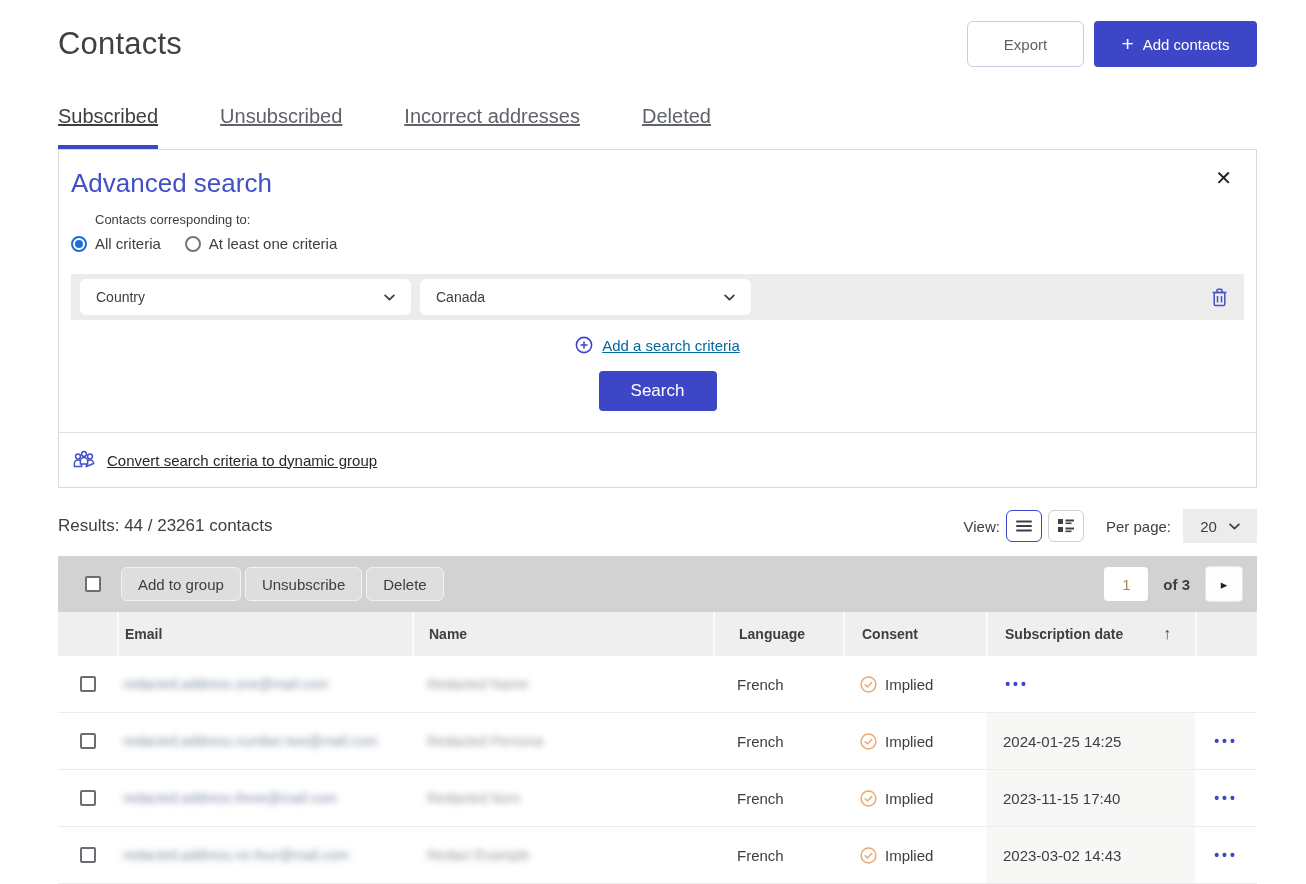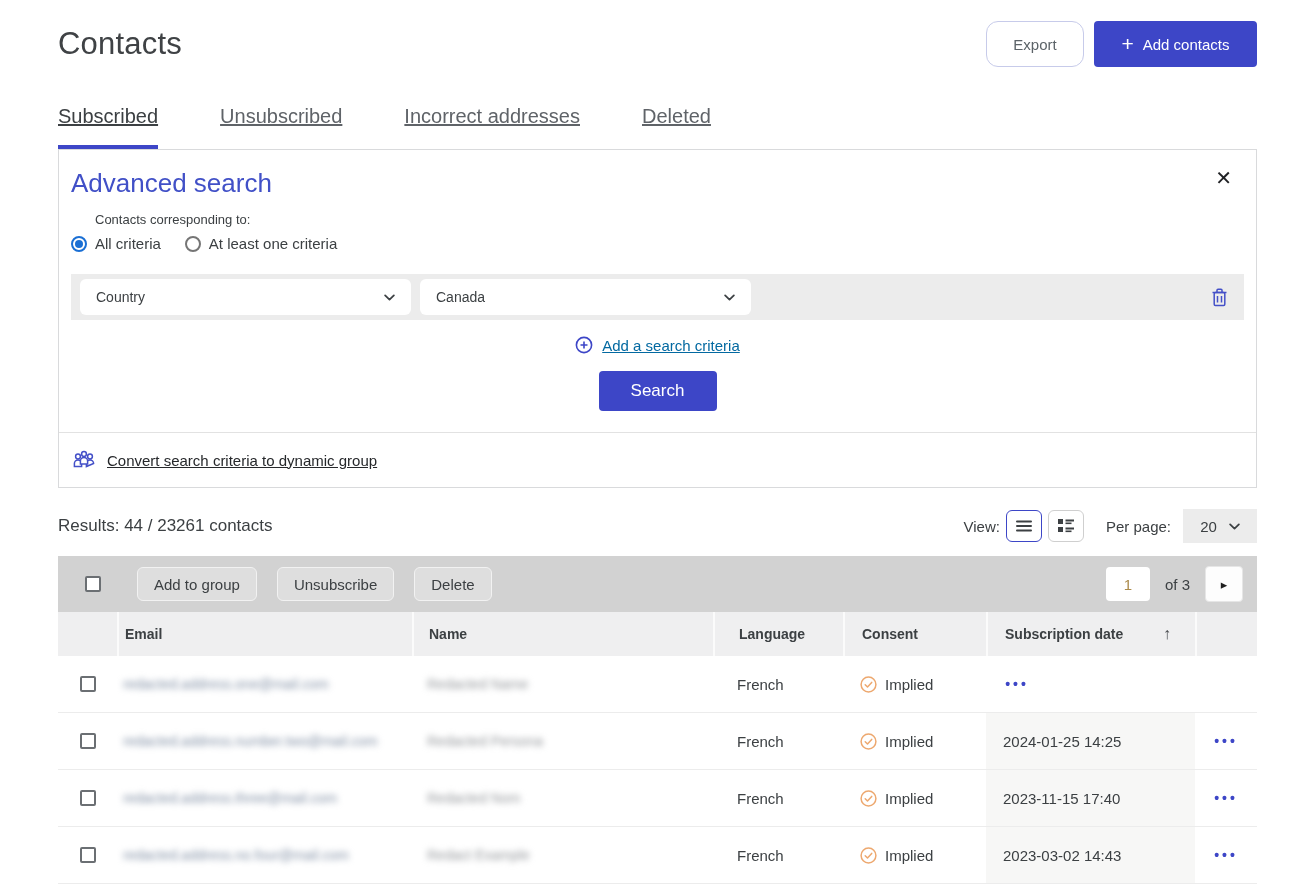--- a/index.html
+++ b/index.html
@@ -9,21 +9,21 @@
     background: #ffffff;
     color: #3c4043;
   }
   .page { width: 1306px; padding: 0 49px 0 58px; }
 
   
   .top-header { display: flex; justify-content: space-between; align-items: center; margin-top: 20px; height: 48px; }
   .page-title { font-size: 31px; font-weight: 400; color: #3f4245; letter-spacing: .2px; }
   .header-actions { display: flex; gap: 10px; }
   .btn-export {
-    width: 98px; height: 46px; background: #fff; border: 1px solid #c7cbea; border-radius: 12px;
+    width: 117px; height: 46px; background: #fff; border: 1px solid #c7cbea; border-radius: 6px;
     font-size: 15px; color: #5c6368; cursor: pointer; font-family: inherit;
   }
   .btn-add {
     width: 163px; height: 46px; background: #3d46c7; border: none; border-radius: 4px;
     font-size: 15px; color: #fff; cursor: pointer; display: flex; align-items: center; justify-content: center; gap: 9px;
     font-family: inherit;
   }
   .btn-add .plus-glyph { font-size: 21px; font-weight: 400; line-height: 1; margin-top: -2px; }
 
   
@@ -69,28 +69,28 @@
   .view-toggle { width: 36px; height: 32px; border-radius: 6px; background: #fff; display: flex; align-items: center; justify-content: center; cursor: pointer; margin-left: 6px; }
   .view-toggle.selected { border: 1.5px solid #3d46c7; }
   .view-toggle.unselected { border: 1px solid #cfcfcf; }
   .perpage-label { margin-left: 22px; }
   .perpage-select { margin-left: 12px; width: 74px; height: 34px; background: #ececec; border-radius: 0; display: flex; align-items: center; justify-content: center; gap: 12px; font-size: 15px; color: #3c4043; cursor: pointer; }
 
   
   .table-wrap { width: 1199px; }
   .table-toolbar { background: #d2d2d2; height: 56px; display: flex; align-items: center; padding-left: 27px; }
   .checkbox { width: 16px; height: 16px; background: #fff; border: 2px solid #6b6f73; border-radius: 2px; cursor: pointer; flex: none; }
-  .toolbar-buttons { display: flex; gap: 20px; margin-left: 36px; }
+  .toolbar-buttons { display: flex; gap: 4px; margin-left: 20px; }
   .toolbar-btn {
     height: 34px; padding: 0 16px; background: rgba(255,255,255,0.28); border: 1px solid #f2f2f2; border-radius: 6px;
     font-size: 15px; color: #3c4043; cursor: pointer; font-family: inherit;
   }
   .toolbar-paging { margin-left: auto; display: flex; align-items: center; margin-right: 14px; }
   .page-input { width: 44px; height: 34px; border: none; border-radius: 4px; background: #fff; text-align: center; font-size: 15px; color: #ab8a4a; font-family: inherit; }
-  .page-of { font-size: 15px; font-weight: 400; color: #3c4043; margin: 0 15px; }
+  .page-of { font-size: 15px; font-weight: 700; color: #3c4043; margin: 0 15px; }
   .page-next { width: 38px; height: 36px; background: #fdfdfd; border: 1px solid #e6e6e6; border-radius: 4px; display: flex; align-items: center; justify-content: center; font-size: 13px; color: #1f1f1f; cursor: pointer; }
 
   .thead { display: flex; background: #efeff0; height: 44px; align-items: center; font-weight: 700; font-size: 14px; color: #3c4043; }
   .thead > div { height: 100%; display: flex; align-items: center; }
   .col-check { width: 59px; justify-content: center; flex: none; }
   .col-email { width: 295px; padding-left: 6px; flex: none; }
   .col-name  { width: 301px; padding-left: 15px; flex: none; }
   .col-lang  { width: 130px; padding-left: 24px; flex: none; }
   .col-consent { width: 143px; padding-left: 17px; flex: none; }
   .col-date  { width: 209px; padding-left: 17px; flex: none; }

